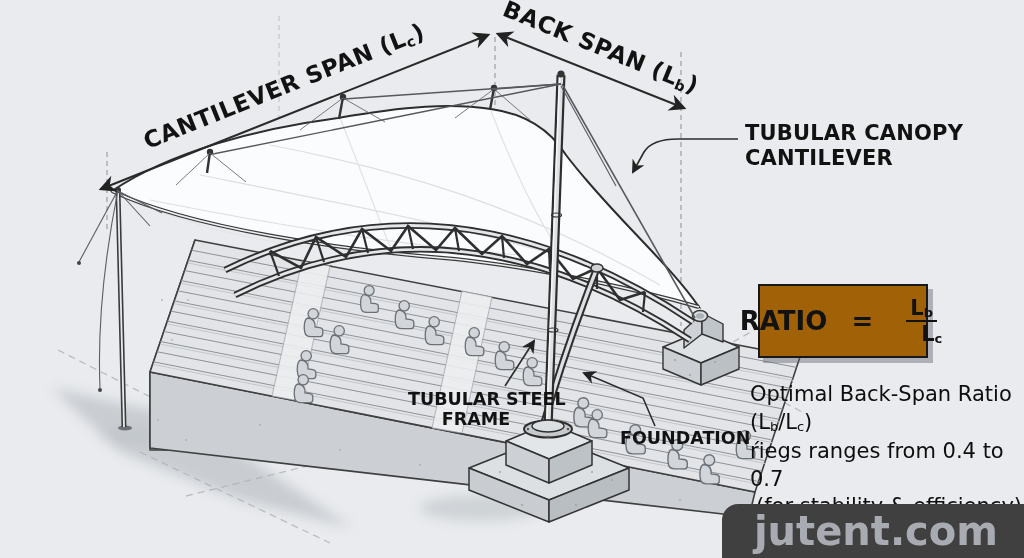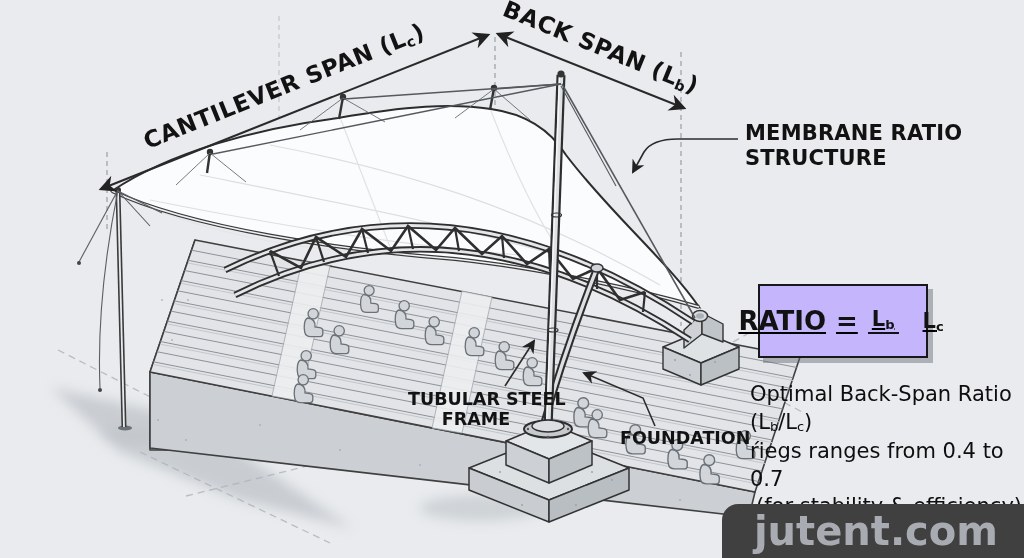--- a/index.html
+++ b/index.html
@@ -7,26 +7,26 @@
          font-family:"DejaVu Sans", sans-serif;}
   #scene{position:absolute;left:0;top:0;}
   .lbl{position:absolute;color:#121212;font-weight:bold;white-space:nowrap;}
   .sub{font-size:0.62em;position:relative;top:0.18em;}
   .dim-label{font-size:23px;letter-spacing:0.6px;}
   #cant-label{left:284px;top:86px;transform:translate(-50%,-50%) rotate(-21.8deg);}
   #back-label{left:601px;top:47px;transform:translate(-50%,-50%) rotate(22.2deg);}
   #structure-label{left:745px;top:121px;font-size:21px;line-height:25px;letter-spacing:0.2px;}
   #tubular-label{left:408px;top:389px;width:136px;text-align:center;font-size:17.5px;line-height:20px;}
   #foundation-label{left:620px;top:428px;font-size:17.5px;}
-  #ratio-box{position:absolute;left:758px;top:284px;width:166px;height:70px;background:#c4b5fd;
+  #ratio-box{position:absolute;left:758px;top:284px;width:166px;height:70px;background:#a16207;
              border:2.5px solid #17181a;box-shadow:5px 5px 0 rgba(100,105,112,0.45);
-             display:flex;align-items:center;justify-content:center;gap:10px;text-decoration:underline;}
+             display:flex;align-items:center;justify-content:center;gap:24px;}
   #ratio-box .word{font-size:26px;font-weight:bold;color:#121212;}
   #ratio-box .eq{font-size:26px;font-weight:bold;color:#121212;}
-  .frac{display:flex;flex-direction:row;align-items:center;font-size:21px;font-weight:bold;
+  .frac{display:flex;flex-direction:column;align-items:center;font-size:21px;font-weight:bold;
         line-height:1.05;color:#121212;}
   .frac .num{border-bottom:2.5px solid #121212;padding:0 4px 1px;}
   .frac .den{padding:1px 4px 0;margin-left:20px;}
   #note{position:absolute;left:750px;top:381px;width:276px;font-size:21px;line-height:27.5px;
         color:#0e0e0e;font-weight:normal;}
   #note .l3{padding-left:6px;}
   #watermark{position:absolute;right:0;bottom:0;height:54px;padding:0 26px 0 32px;
              background:#404040;border-radius:16px 0 0 0;display:flex;align-items:center;
              font-size:40px;font-weight:bold;color:#a8acb2;}
 </style>
@@ -275,22 +275,22 @@
     <path d="M505,386 L534,341" marker-end="url(#arr)"></path>
     <path d="M655,426 L643,398 L584,373" marker-end="url(#arr)"></path>
   </g>
 </svg>
 
 <div class="lbl dim-label" id="cant-label"><span>CANTILEVER SPAN (L</span><span class="sub">c</span><span>)</span></div>
 
 <div class="lbl dim-label" id="back-label"><span>BACK SPAN (L</span><span class="sub">b</span><span>)</span></div>
 
 <div class="lbl" id="structure-label">
-  <div>MEMBRANE RATIO</div>
-  <div>STRUCTURE</div>
+  <div>TUBULAR CANOPY</div>
+  <div>CANTILEVER</div>
 </div>
 
 <div class="lbl" id="foundation-label"><span>FOUNDATION</span></div>
 
 <div class="lbl" id="tubular-label">
   <div>TUBULAR STEEL</div>
   <div>FRAME</div>
 </div>
 
 <div id="ratio-box">

